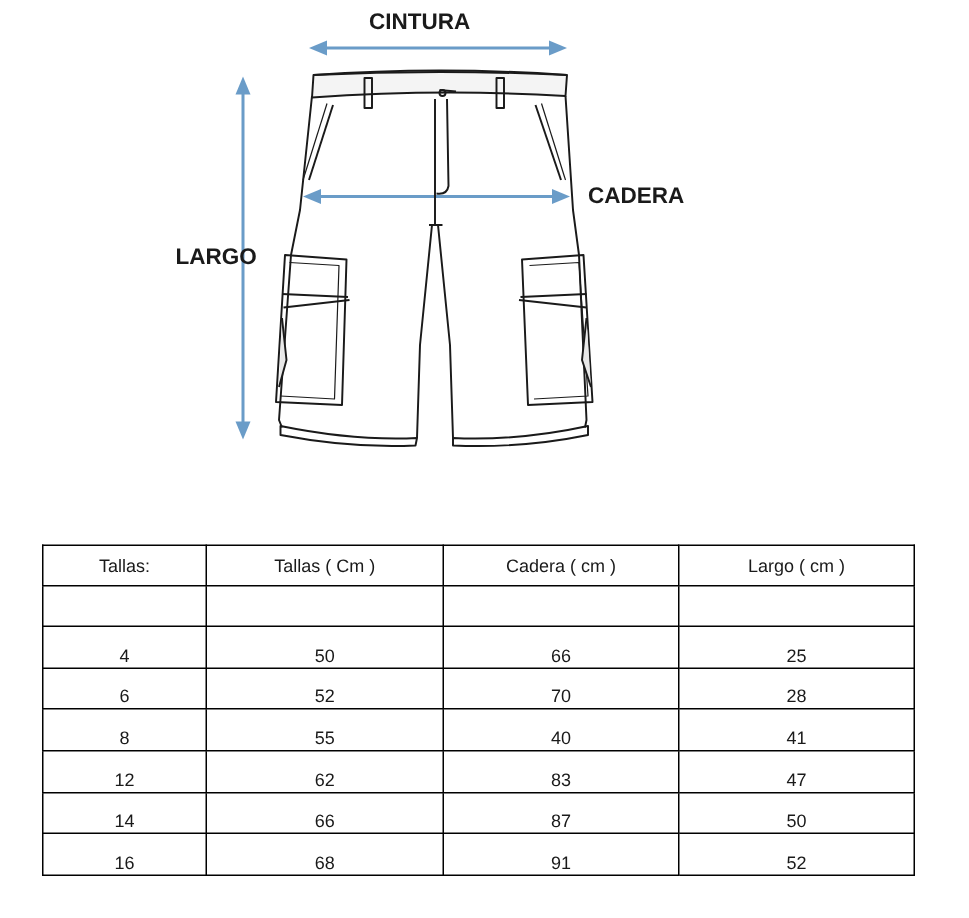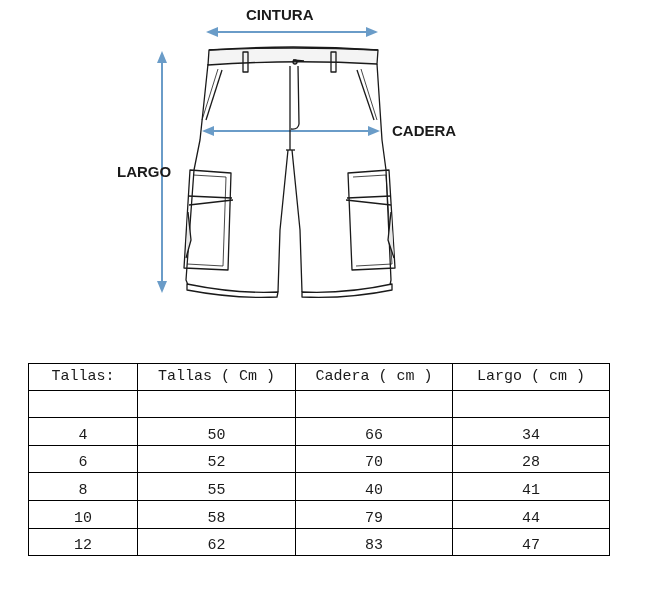--- a/index.html
+++ b/index.html
@@ -4,21 +4,21 @@
 <style>
   html, body { margin: 0; padding: 0; background: #ffffff; }
   body { width: 646px; height: 612px; position: relative; overflow: hidden; font-family: "Liberation Sans", sans-serif; }
   .diagram { position: absolute; left: 6px; top: 0; width: 512px; height: 345px; }
   .diagram svg { position: absolute; left: 0; top: 0; }
   .lbl { position: absolute; font-family: "Liberation Sans", sans-serif; font-weight: bold; font-size: 15px; color: #1a1a1a; letter-spacing: 0px; }
   .lbl-cintura { left: 240px; top: 6px; }
   .lbl-cadera { left: 386px; top: 122px; }
   .lbl-largo { left: 91px; top: 163px; margin-left: 20px; }
   table.sizes { position: absolute; left: 28px; top: 363px; border-collapse: collapse; width: 581px; table-layout: fixed; }
-  table.sizes td { border: 1px solid #000; height: 25.6px; padding: 0; text-align: center; font-family: Liberation Mono, monospace; font-size: 15px; color: #1a1a1a; vertical-align: bottom; padding-bottom: 1px; }
+  table.sizes td { border: 1px solid #000; height: 25.6px; padding: 0; text-align: center; font-family: Liberation Sans, sans-serif; font-size: 12px; color: #1a1a1a; vertical-align: bottom; padding-bottom: 1px; }
   table.sizes tr.header td { vertical-align: middle; padding-bottom: 0; }
   col.c1 { width: 109px; } col.c2 { width: 158px; } col.c3 { width: 157px; } col.c4 { width: 157px; }
 </style>
 </head>
 <body>
 
 <div class="diagram">
   <svg width="646" height="345" viewBox="0 0 646 345">
     <defs>
       <marker id="ah" markerWidth="10" markerHeight="10" refX="5" refY="5" orient="auto" markerUnits="userSpaceOnUse">
@@ -107,40 +107,46 @@
   <tr>
     <td></td>
     <td></td>
     <td></td>
     <td></td>
   </tr>
   <tr>
     <td>4</td>
     <td>50</td>
     <td>66</td>
-    <td>34</td>
+    <td>25</td>
   </tr>
   <tr>
     <td>6</td>
     <td>52</td>
     <td>70</td>
     <td>28</td>
   </tr>
   <tr>
     <td>8</td>
     <td>55</td>
     <td>40</td>
     <td>41</td>
   </tr>
   <tr>
-    <td>10</td>
-    <td>58</td>
-    <td>79</td>
-    <td>44</td>
-  </tr>
-  <tr>
     <td>12</td>
     <td>62</td>
     <td>83</td>
     <td>47</td>
   </tr>
+  <tr>
+    <td>14</td>
+    <td>66</td>
+    <td>87</td>
+    <td>50</td>
+  </tr>
+  <tr>
+    <td>16</td>
+    <td>68</td>
+    <td>91</td>
+    <td>52</td>
+  </tr>
 </tbody>
   </table>
 
 </body></html>

